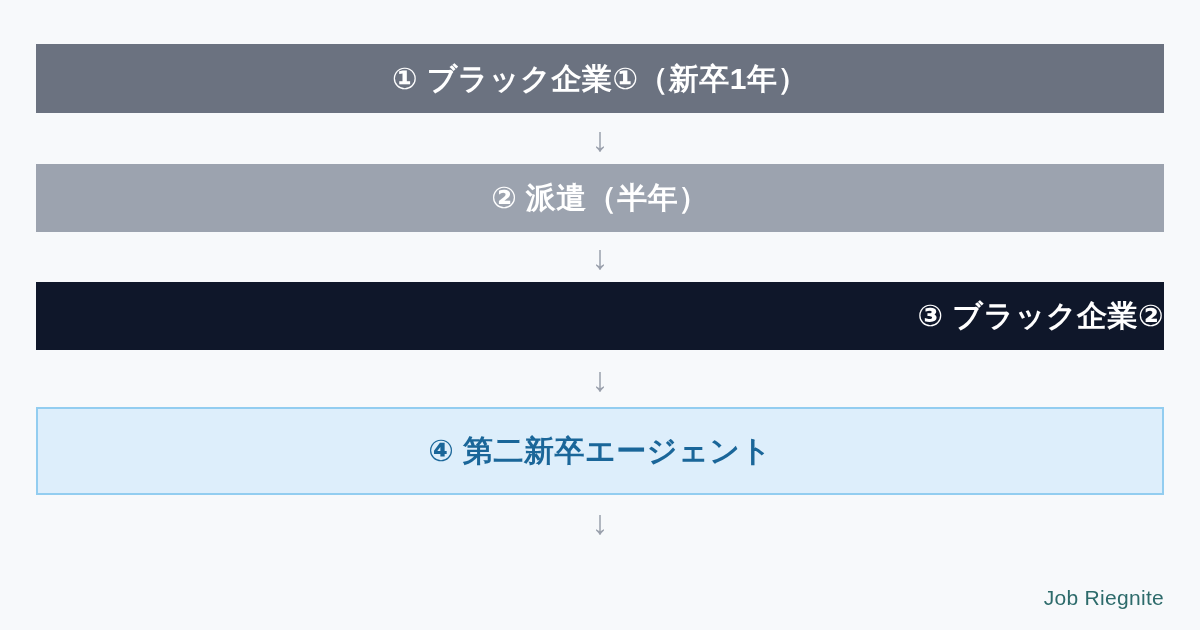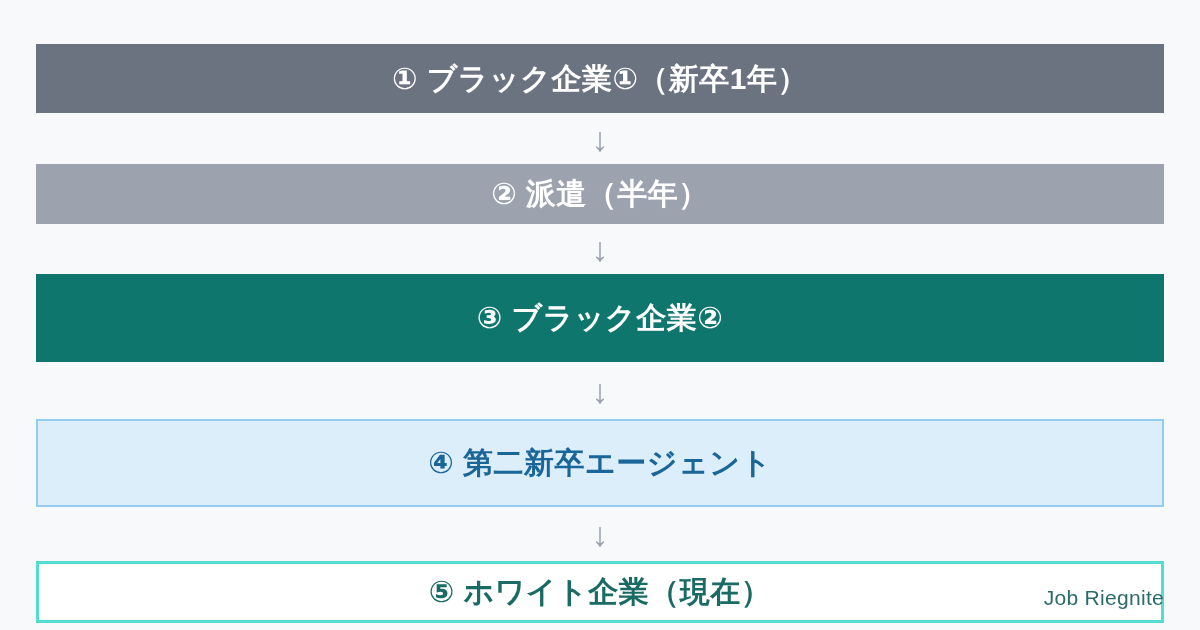--- a/index.html
+++ b/index.html
@@ -57,34 +57,35 @@
     background: #6b7280;
     border: none;
   }
   .step-1 .step-label {
     color: #ffffff;
     font-size: 30px;
   }
 
   
   .step-2 {
-    height: 60px;
+    height: 68px;
     background: #9ca3af;
     border: none;
   }
   .step-2 .step-label {
     color: #ffffff;
     font-size: 30px;
   }
 
   
   .step-3 {
-    height: 88px;
-    background: #0f766e;
+    height: 68px;
+    background: #0f172a;
     border: none;
+    justify-content: flex-end;
   }
   .step-3 .step-label {
     color: #ffffff;
     font-size: 30px;
   }
 
   
   .step-4 {
     height: 88px;
     background: #ddeefb;
@@ -170,21 +171,18 @@
     </li>
 
     <li class="step step-4">
       <span class="step-label">④ 第二新卒エージェント</span>
     </li>
 
     <li class="connector conn-4">
       <span class="connector-arrow">↓</span>
     </li>
 
-    <li class="step step-5">
-      <span class="step-label">⑤ ホワイト企業（現在）</span>
-    </li>
 
   </ul>
 
   <div class="footer-credit">Job Riegnite</div>
 
 </div>
 
 </body></html>

